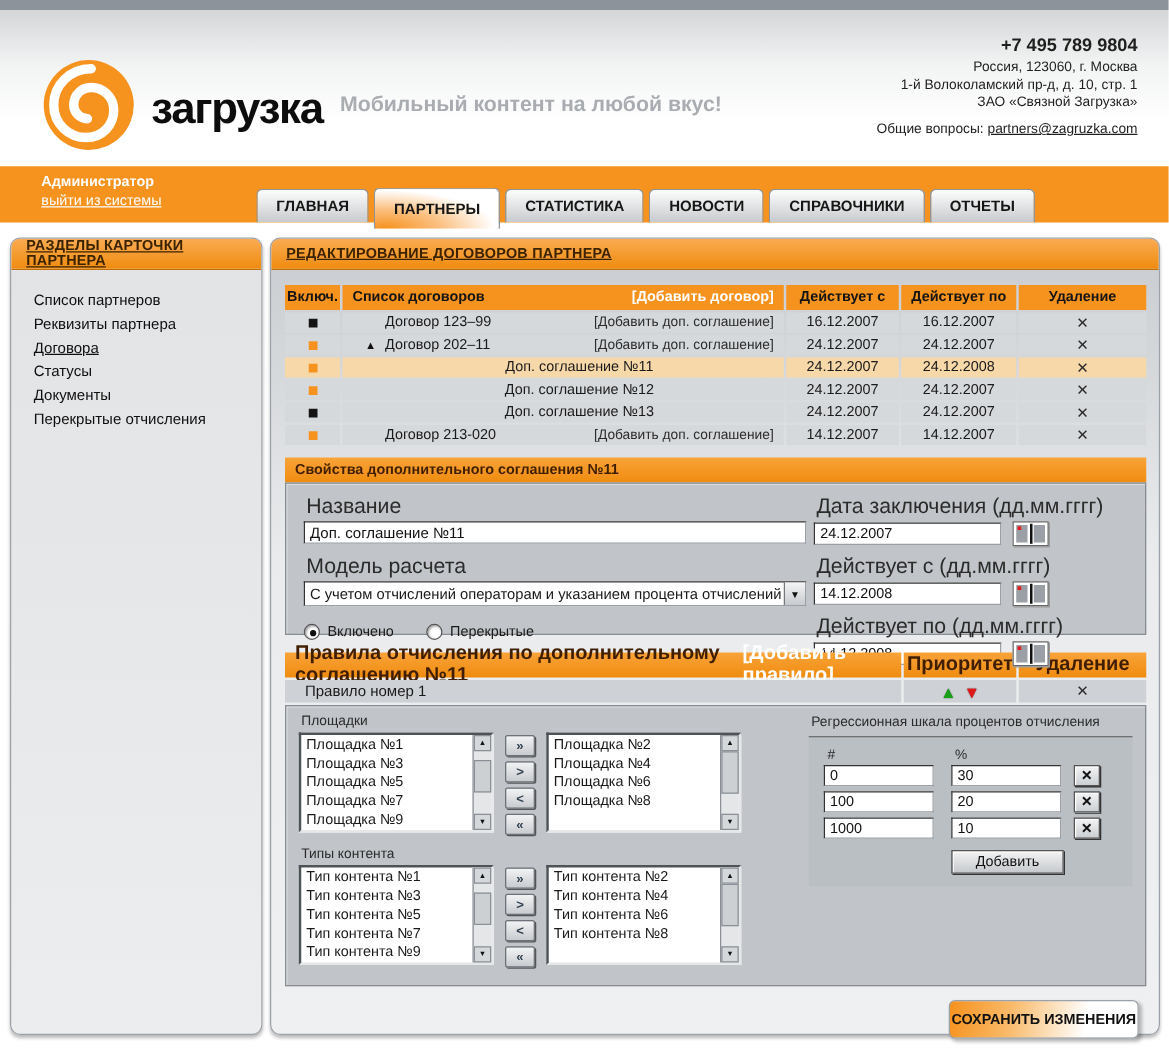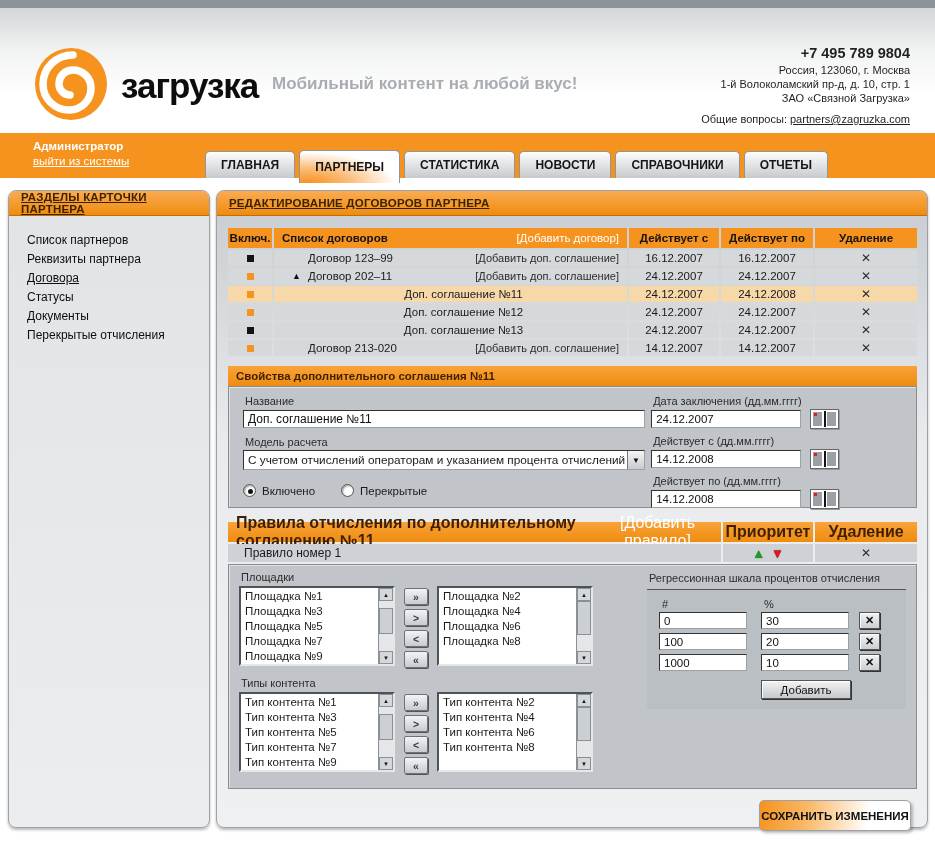--- a/index.html
+++ b/index.html
@@ -11,21 +11,21 @@
     color: #1a1a1a;
     overflow: hidden;
   }
   
   .topbar { position:absolute; top:0; left:0; width:935px; height:8px; background:#8d939a; }
   .header-band { position:absolute; top:8px; left:0; width:935px; height:125px;
     background:linear-gradient(#d4d6d8 0%, #f2f3f3 35%, #ffffff 70%); }
   .logo-wrap { position:absolute; left:33px; top:38px; display:flex; align-items:center; gap:12px; }
   .logo-text { font-size:35px; font-weight:bold; letter-spacing:-1px; color:#0d0d0d; }
   .tagline { position:absolute; left:272px; top:66px; font-size:17px; font-weight:bold; color:#a9adb2; }
-  .contact { position:absolute; right:25px; top:38px; text-align:right; font-size:11px; line-height:14px; color:#1f1f1f; }
+  .contact { position:absolute; right:25px; top:22px; text-align:right; font-size:11px; line-height:14px; color:#1f1f1f; }
   .contact .phone { font-size:14.5px; font-weight:bold; margin-bottom:3px; }
   .contact .questions { margin-top:7px; }
   .contact .email { text-decoration:underline; cursor:pointer; }
   
   .userbar { position:absolute; top:133px; left:0; width:935px; height:45px; background:#f6921e; z-index:2; }
   .user-info { position:absolute; left:33px; top:6px; color:#fff; font-size:11.5px; line-height:15px; }
   .user-role { font-weight:bold; }
   .logout { text-decoration:underline; cursor:pointer; }
   .tabs { position:absolute; left:205px; bottom:-5px; display:flex; gap:4px; align-items:flex-end; }
   .tab { height:27px; margin-bottom:5px; padding:0 15px; display:flex; align-items:center;
@@ -45,35 +45,35 @@
     padding:0 12px; font-size:11.5px; font-weight:bold; color:#3b2300; letter-spacing:0.2px;text-decoration:underline; }
   .side-menu { padding:15px 10px 0 18px; }
   .side-item { font-size:12px; line-height:19px; color:#0f0f0f; cursor:pointer; width:max-content; }
   .side-item.active { text-decoration:underline; }
   .main-content { position:relative; padding:12px 10px 0 11px; height:611px; }
   
   .ctable { display:grid; grid-template-columns:44px 1fr 90px 92px 102px; gap:2px; font-size:11.5px; }
   .ctable .hcell { background:#f6921e; height:20px; display:flex; align-items:center;
     justify-content:center; font-weight:bold; color:#141414; }
   .ctable .hcell.hname { justify-content:space-between; padding:0 8px; }
-  .addlink { color:#fff; font-weight:normal; cursor:pointer;text-align:center; }
+  .addlink { color:#fff; font-weight:bold; cursor:pointer; }
   .ctable .cell { background:#d6d9dc; height:16px; display:flex; align-items:center; justify-content:center; }
   .ctable .cell.hl { background:#f7d8a9; }
   .cname { justify-content:space-between; padding:0 8px 0 18px; }
   .tree { width:16px; font-size:9px; color:#111; flex:0 0 16px; }
   .rowlink { margin-left:auto; color:#2c2c2c; font-size:11px; cursor:pointer; }
   .sq { width:7px; height:7px; }
   .sq.black { background:#141414; }
   .sq.orange { background:#f6921e; }
   .del { font-size:12px; color:#2a2a2a; cursor:pointer; }
   
   .sec-header { margin-top:10px; height:20px; background:linear-gradient(#f9a339, #ef8c0f);
     display:flex; align-items:center; padding:0 8px; font-size:11.5px; font-weight:bold; color:#401f00; }
   .sec-body { border:1px solid #878d93; background:#c1c5c9; box-shadow: inset 1px 1px 0 rgba(255,255,255,0.45); }
-  .label { font-size:11px; color:#2b2b2b; margin:0 0 2px 2px; }
+  .label { font-size:17px; color:#2b2b2b; margin:0 0 2px 2px; }
   .txt { background:#fff; border:1px solid; border-color:#333 #9aa0a6 #9aa0a6 #333; height:18px;
     font-size:12px; font-family:"Liberation Sans",sans-serif; padding:1px 4px; color:#111; }
   
   .props-body { height:122px; padding:8px 14px; display:flex; justify-content:space-between; }
   .props-left { width:410px; }
   .props-left .txt { width:402px; }
   .selectbox { width:402px; height:20px; background:#fff; border:1px solid; border-color:#333 #9aa0a6 #9aa0a6 #333;
     display:flex; align-items:center; cursor:pointer; }
   .selectbox .sel-text { flex:1; font-size:11.8px; padding:0 4px; white-space:nowrap; overflow:hidden; }
   .sel-arrow { width:17px; height:18px; background:linear-gradient(#f5f5f6,#c7cace); border-left:1px solid #777;

